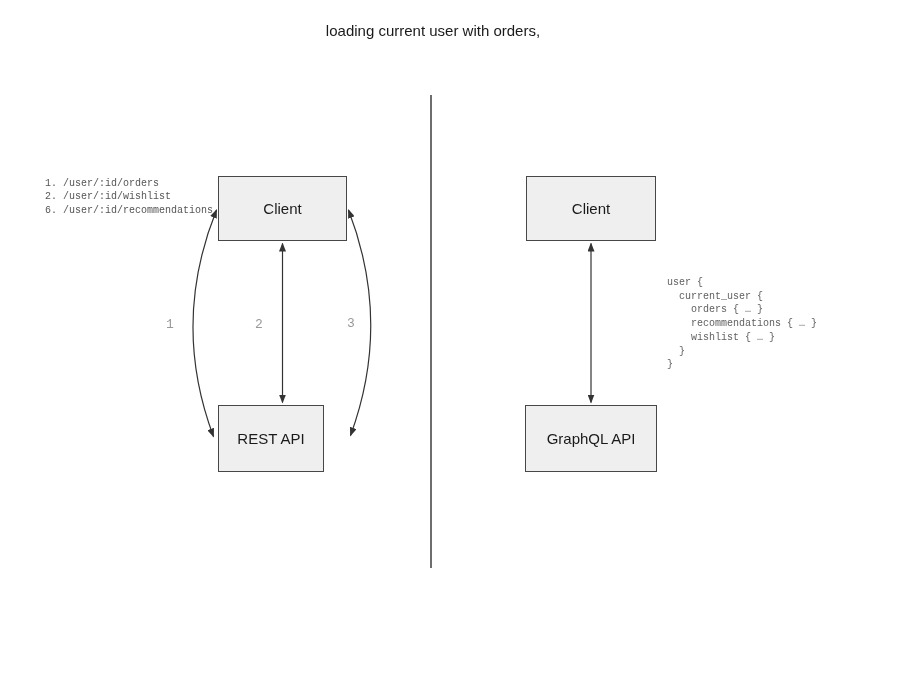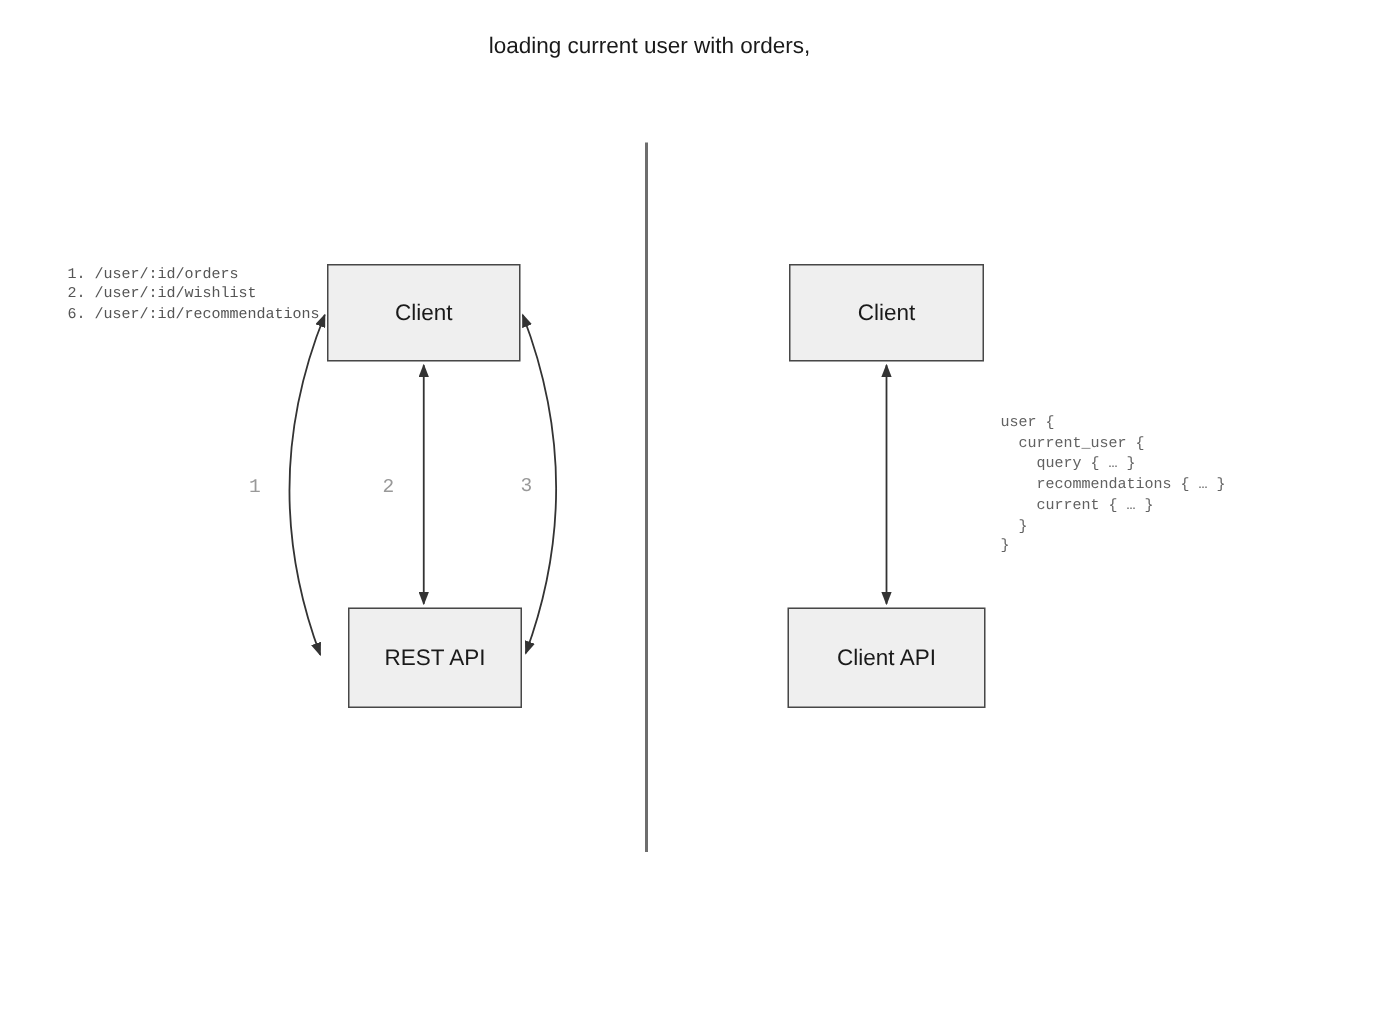--- a/index.html
+++ b/index.html
@@ -55,21 +55,21 @@
     background: var(--box-fill, #efefef);
     border: 1px solid var(--box-border, #474747);
     box-sizing: border-box;
     display: flex;
     align-items: center;
     justify-content: center;
     font-size: 15px;
     color: var(--title-text, #1a1a1a);
   }
   .node-client-left  { left: 218px; top: 176px; width: 129px; height: 65px; }
-  .node-rest-api     { left: 232px; top: 405px; width: 116px; height: 67px; }
+  .node-rest-api     { left: 218px; top: 405px; width: 106px; height: 67px; }
   .node-client-right { left: 526px; top: 176px; width: 130px; height: 65px; }
   .node-graphql-api  { left: 525px; top: 405px; width: 132px; height: 67px; }
   .mono-line {
     white-space: pre;
     font-family: "Liberation Mono", "DejaVu Sans Mono", monospace;
   }
   .endpoints {
     position: absolute;
     left: 8px;
     top: 177px;
@@ -139,26 +139,26 @@
 
   <span class="arrow-num arrow-num-1">1</span>
   <span class="arrow-num arrow-num-2">2</span>
   <span class="arrow-num arrow-num-3">3</span>
 
   <div class="node node-client-right">
     <span>Client</span>
   </div>
 
   <div class="node node-graphql-api">
-    <span>Client API</span>
+    <span>GraphQL API</span>
   </div>
 
   <div class="query">
     <div class="mono-line">user {</div>
     <div class="mono-line">  current_user {</div>
-    <div class="mono-line">    query { … }</div>
+    <div class="mono-line">    orders { … }</div>
     <div class="mono-line">    recommendations { … }</div>
-    <div class="mono-line">    current { … }</div>
+    <div class="mono-line">    wishlist { … }</div>
     <div class="mono-line">  }</div>
     <div class="mono-line">}</div>
   </div>
 
 </div>
 
 </body></html>

